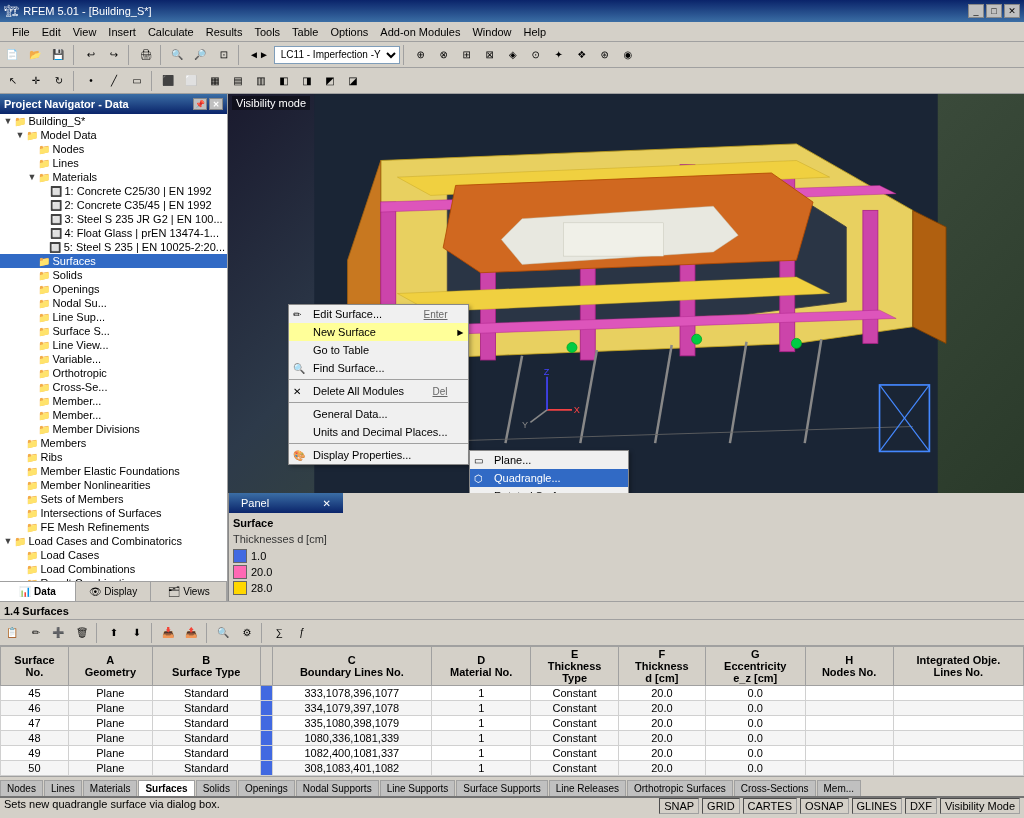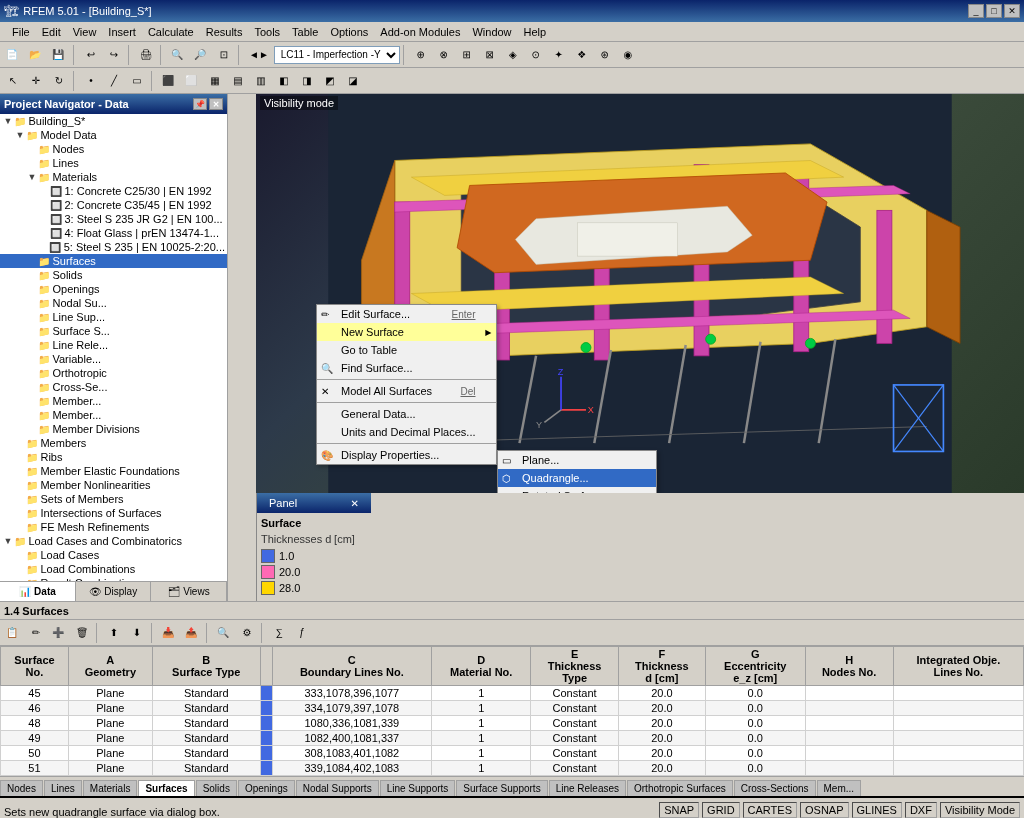--- a/index.html
+++ b/index.html
@@ -21,21 +21,21 @@
     }
     .menu-item { padding: 2px 6px; cursor: pointer; color: #000; }
 
     
     .toolbar { height: 26px; background: #d4d0c8; display: flex; align-items: center; padding: 1px 2px; border-bottom: 1px solid #a0a0a0; gap: 1px; flex-wrap: nowrap; overflow: hidden; }
     .tb-icon { width: 22px; height: 22px; background: #d4d0c8; border: 1px solid transparent; display: flex; align-items: center; justify-content: center; cursor: pointer; font-size: 10px; }
     .tb-sep { width: 4px; height: 20px; border-left: 1px solid #a0a0a0; margin: 0 2px; }
     .tb-combo { height: 18px; background: white; border: 1px solid #7f9db9; padding: 0 2px; font-size: 10px; min-width: 100px; }
 
     
-    .main-layout { display: flex; height: calc(818px - 22px - 20px - 26px - 26px - 26px - 22px); gap: 28px; }
+    .main-layout { display: flex; height: calc(818px - 22px - 20px - 26px - 26px - 26px - 22px); }
 
     
     .navigator {
       width: 228px; background: #d4d0c8; border-right: 1px solid #a0a0a0;
       display: flex; flex-direction: column; overflow: hidden;
     }
     .nav-header {
       height: 20px; background: linear-gradient(to bottom, #3b6ea5, #0a246a);
       color: white; display: flex; align-items: center; padding: 0 4px;
       font-size: 11px; font-weight: bold;
@@ -112,22 +112,22 @@
     td { border: 1px solid #d0d0d0; padding: 1px 3px; text-align: center; white-space: nowrap; }
     tr:nth-child(even) { background: #f5f5f5; }
 
     
     .bottom-tabs { height: 20px; background: #d4d0c8; display: flex; align-items: flex-end; border-top: 1px solid #a0a0a0; }
     .btab { padding: 2px 6px; border: 1px solid #a0a0a0; border-bottom: none; cursor: pointer; background: #c0c0c0; font-size: 10px; margin-right: 1px; }
     .btab.active { background: white; font-weight: bold; }
 
     
     .status-bar {
-      height: 22px; background: #d4d0c8; border-top: 2px solid #000000;
-      display: flex; align-items: flex-end; padding: 0 4px; gap: 4px; font-size: 10px;
+      height: 22px; background: #d4d0c8; border-top: 2px solid #737373;
+      display: flex; align-items: flex-start; padding: 0 4px; gap: 4px; font-size: 10px;
     }
     .status-segment { border: 1px inset #a0a0a0; padding: 1px 4px; background: #d4d0c8; }
 
     
     .building-3d {
       position: absolute; top: 0; left: 0; right: 0; bottom: 0;
       display: flex; align-items: center; justify-content: center;
     }
     .building-3d svg { width: 100%; height: 100%; }
 
@@ -325,21 +325,21 @@
           <div class="tree-item">
     <span class="tree-indent" style="display:inline-block;width:24px;"></span>
     <span class="tree-toggle"> </span>
     <span class="tree-icon">📁</span>
     <span>Surface S...</span>
   </div>
           <div class="tree-item">
     <span class="tree-indent" style="display:inline-block;width:24px;"></span>
     <span class="tree-toggle"> </span>
     <span class="tree-icon">📁</span>
-    <span>Line Rele...</span>
+    <span>Line View...</span>
   </div>
           <div class="tree-item">
     <span class="tree-indent" style="display:inline-block;width:24px;"></span>
     <span class="tree-toggle"> </span>
     <span class="tree-icon">📁</span>
     <span>Variable...</span>
   </div>
           <div class="tree-item">
     <span class="tree-indent" style="display:inline-block;width:24px;"></span>
     <span class="tree-toggle"> </span>
@@ -520,21 +520,21 @@
         <div class="ctx-item">
           <span>Go to Table</span>
         </div>
         <div class="ctx-item">
           <span class="ctx-icon">🔍</span>
           <span>Find Surface...</span>
         </div>
         <div class="ctx-sep"></div>
         <div class="ctx-item">
           <span class="ctx-icon">✕</span>
-          <span>Model All Surfaces</span>
+          <span>Delete All Modules</span>
           <span class="ctx-shortcut">Del</span>
         </div>
         <div class="ctx-sep"></div>
         <div class="ctx-item">
           <span>General Data...</span>
         </div>
         <div class="ctx-item">
           <span>Units and Decimal Places...</span>
         </div>
         <div class="ctx-sep"></div>
@@ -650,20 +650,33 @@
     <td style="background:#4169e1;width:12px;"></td>
     <td>334,1079,397,1078</td>
     <td>1</td>
     <td>Constant</td>
     <td>20.0</td>
     <td>0.0</td>
     <td></td>
     <td></td>
   </tr>
           <tr>
+    <td>47</td>
+    <td>Plane</td>
+    <td>Standard</td>
+    <td style="background:#4169e1;width:12px;"></td>
+    <td>335,1080,398,1079</td>
+    <td>1</td>
+    <td>Constant</td>
+    <td>20.0</td>
+    <td>0.0</td>
+    <td></td>
+    <td></td>
+  </tr>
+          <tr>
     <td>48</td>
     <td>Plane</td>
     <td>Standard</td>
     <td style="background:#4169e1;width:12px;"></td>
     <td>1080,336,1081,339</td>
     <td>1</td>
     <td>Constant</td>
     <td>20.0</td>
     <td>0.0</td>
     <td></td>

